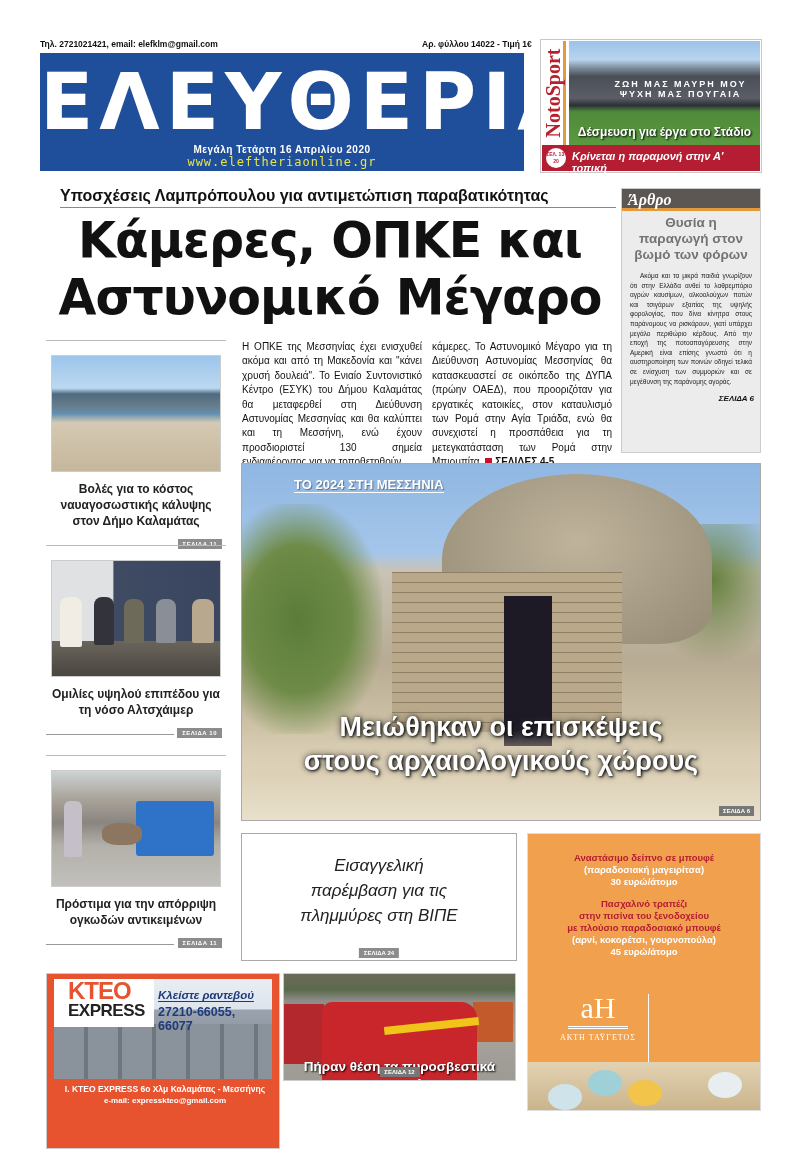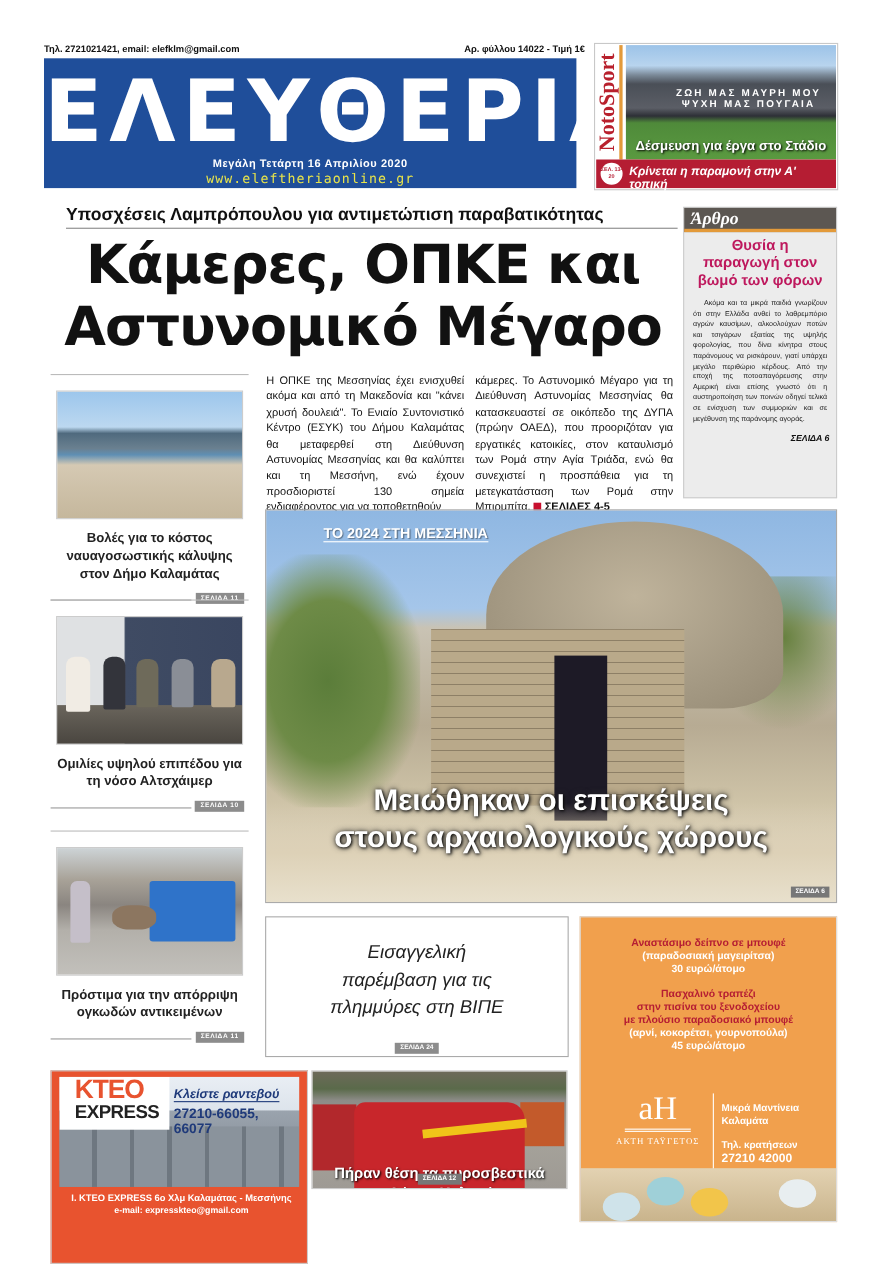--- a/index.html
+++ b/index.html
@@ -29,21 +29,21 @@
   
   .kicker { left: 60px; top: 187px; width: 556px; font-size: 16px; font-weight: bold; color: #111; border-bottom: 1px solid #888; padding-bottom: 2px; }
   .headline { left: 40px; top: 212px; width: 580px; text-align: center; font-family: "DejaVu Sans", sans-serif; font-weight: bold; font-size: 49px; line-height: 57px; letter-spacing: -1px; color: #111; }
   .lead { top: 340px; width: 180px; font-size: 10px; line-height: 14.4px; text-align: justify; color: #111; }
   .lead .ref { font-weight: bold; }
   .lead .sq { display: inline-block; width: 7px; height: 7px; background: #c8102e; margin-right: 3px; }
 
   
   .arthro { left: 621px; top: 188px; width: 140px; height: 265px; background: #ececec; border: 1px solid #ccc; }
   .arthro-head { height: 22px; background: #5c5752; color: #fff; font-family: "Liberation Serif", serif; font-style: italic; font-weight: bold; font-size: 16px; padding-left: 6px; line-height: 22px; border-bottom: 3px solid #e39a3a; }
-  .arthro-title { text-align: center; font-weight: bold; font-size: 13.5px; line-height: 16px; margin-top: 4px; color: #be185d; padding: 0 8px; }
+  .arthro-title { text-align: center; font-weight: bold; font-size: 13.5px; line-height: 16px; margin-top: 4px; color: #737373; padding: 0 8px; }
   .arthro-body { font-size: 6.5px; line-height: 9.6px; text-align: justify; padding: 0 8px; margin-top: 8px; color: #222; text-indent: 10px; }
   .arthro-page { text-align: right; padding-right: 6px; font-size: 8px; font-weight: bold; font-style: italic; margin-top: 8px; }
 
   
   .side-story { left: 46px; width: 180px; border-top: 1px solid #bbb; padding-top: 14px; }
   .side-photo { width: 170px; height: 117px; margin-left: 5px; border: 1px solid #ccc; }
   .side-cap { text-align: center; font-size: 12px; line-height: 16px; font-weight: bold; margin-top: 9px; color: #222; }
   .side-foot { position: relative; margin-top: 10px; height: 12px; }
   .side-foot .rule { position: absolute; left: 0; right: 52px; top: 6px; border-top: 1px solid #999; }
   .page-tag { position: absolute; right: 4px; top: 0; background: #8c8c8c; color: #fff; font-size: 6px; font-weight: bold; padding: 2px 5px; letter-spacing: 0.5px; }
@@ -219,26 +219,20 @@
     <div class="ha-red">με πλούσιο παραδοσιακό μπουφέ</div>
     <div class="ha-white">(αρνί, κοκορέτσι, γουρνοπούλα)</div>
     <div class="ha-white">45 ευρώ/άτομο</div>
   </div>
   <div class="ha-logo">
     <div class="mono">aH</div>
     <div style="width:60px;height:3px;margin:2px auto;border-top:1px solid #fff;border-bottom:1px solid #fff;"></div>
     <div class="name">ΑΚΤΗ ΤΑΫΓΕΤΟΣ</div>
   </div>
   <div class="ha-divider"></div>
-  <div class="ha-contact">
-    <div>Μικρά Μαντίνεια</div>
-    <div>Καλαμάτα</div>
-    <div style="margin-top:10px;">Τηλ. κρατήσεων</div>
-    <div style="font-size:11px;">27210 42000</div>
-  </div>
   <div class="ha-eggs">
     <div class="egg" style="left:60px;top:8px;background:#9fd0d8;"></div>
     <div class="egg" style="left:100px;top:18px;background:#f2c54a;"></div>
     <div class="egg" style="left:20px;top:22px;background:#cfe3ea;"></div>
     <div class="egg" style="left:180px;top:10px;background:#e8eef0;"></div>
   </div>
 </div>
 
 <div class="abs kteo-ad">
   <div class="kteo-inner">

